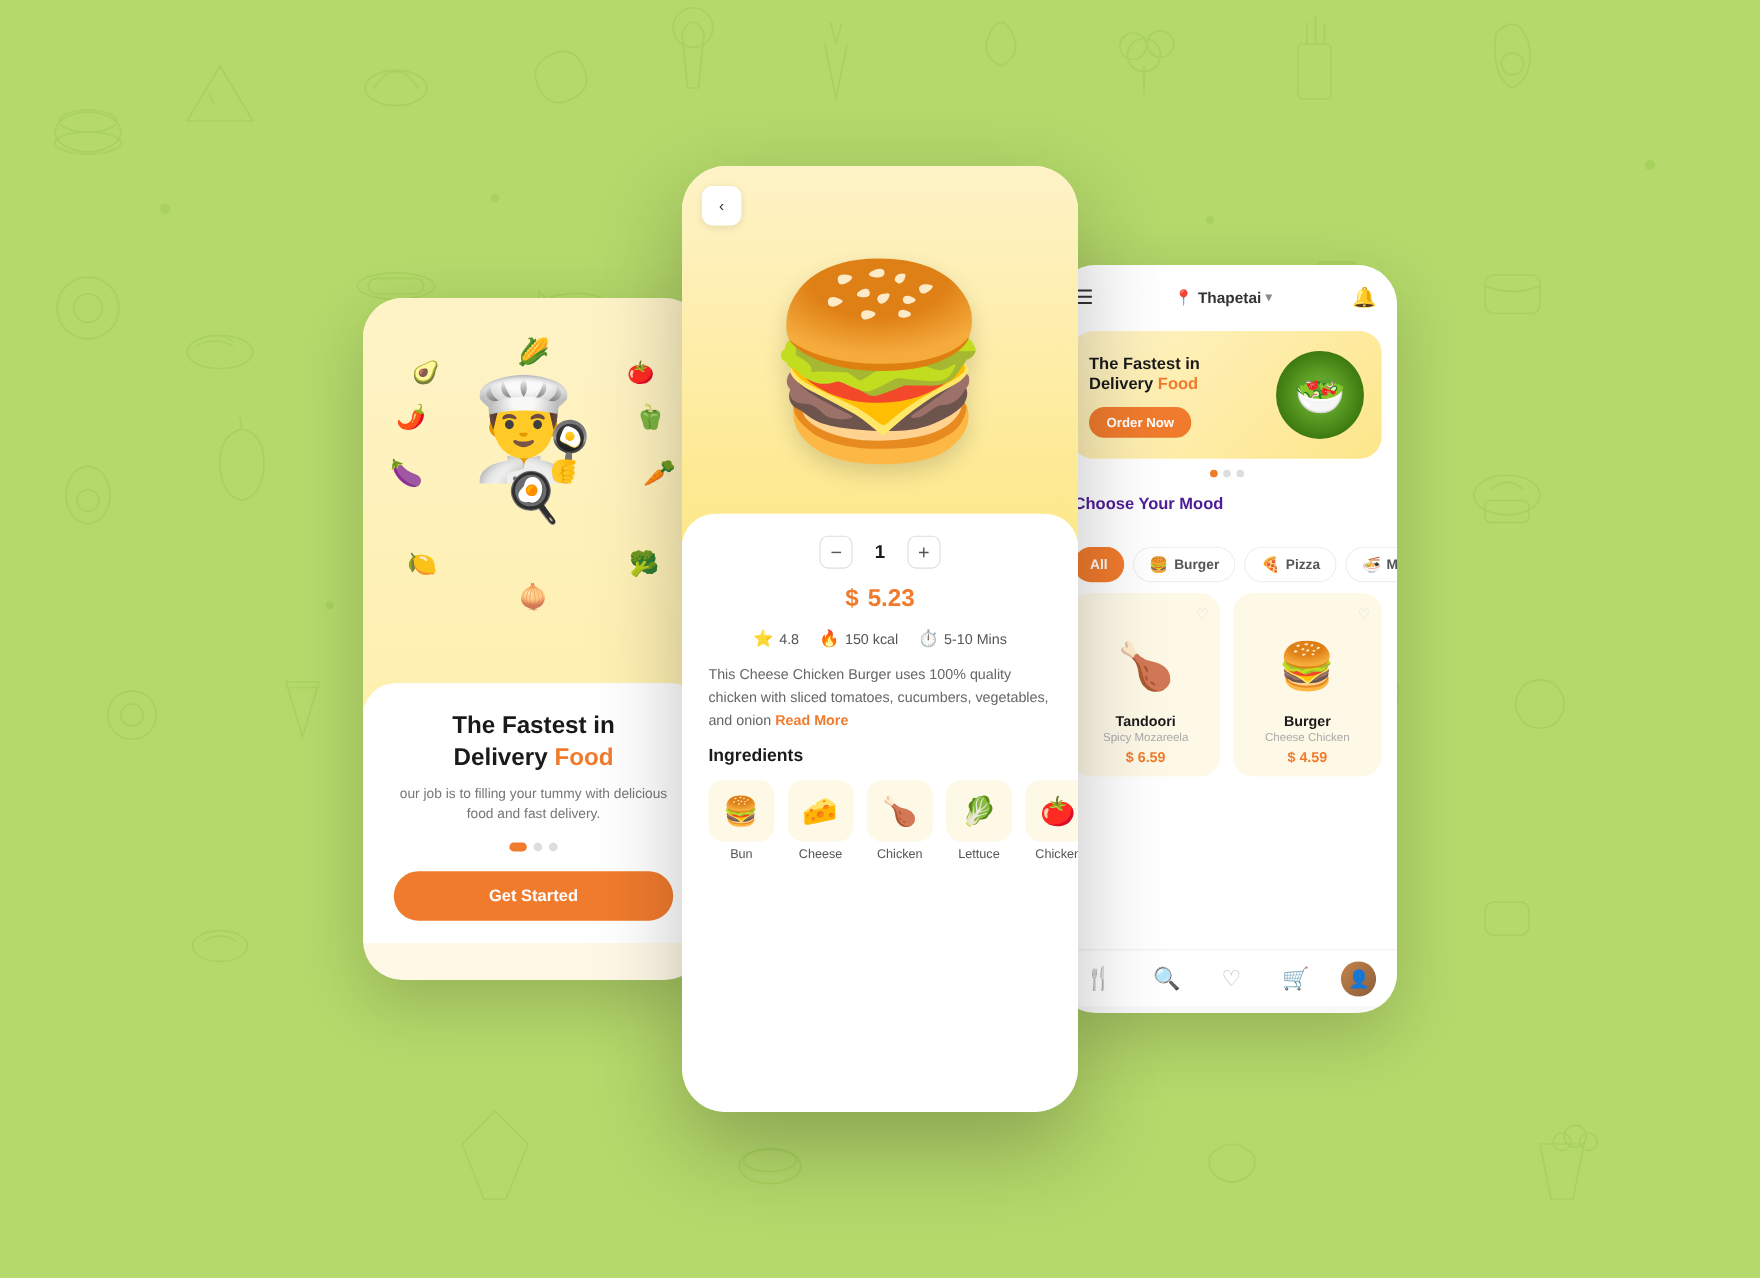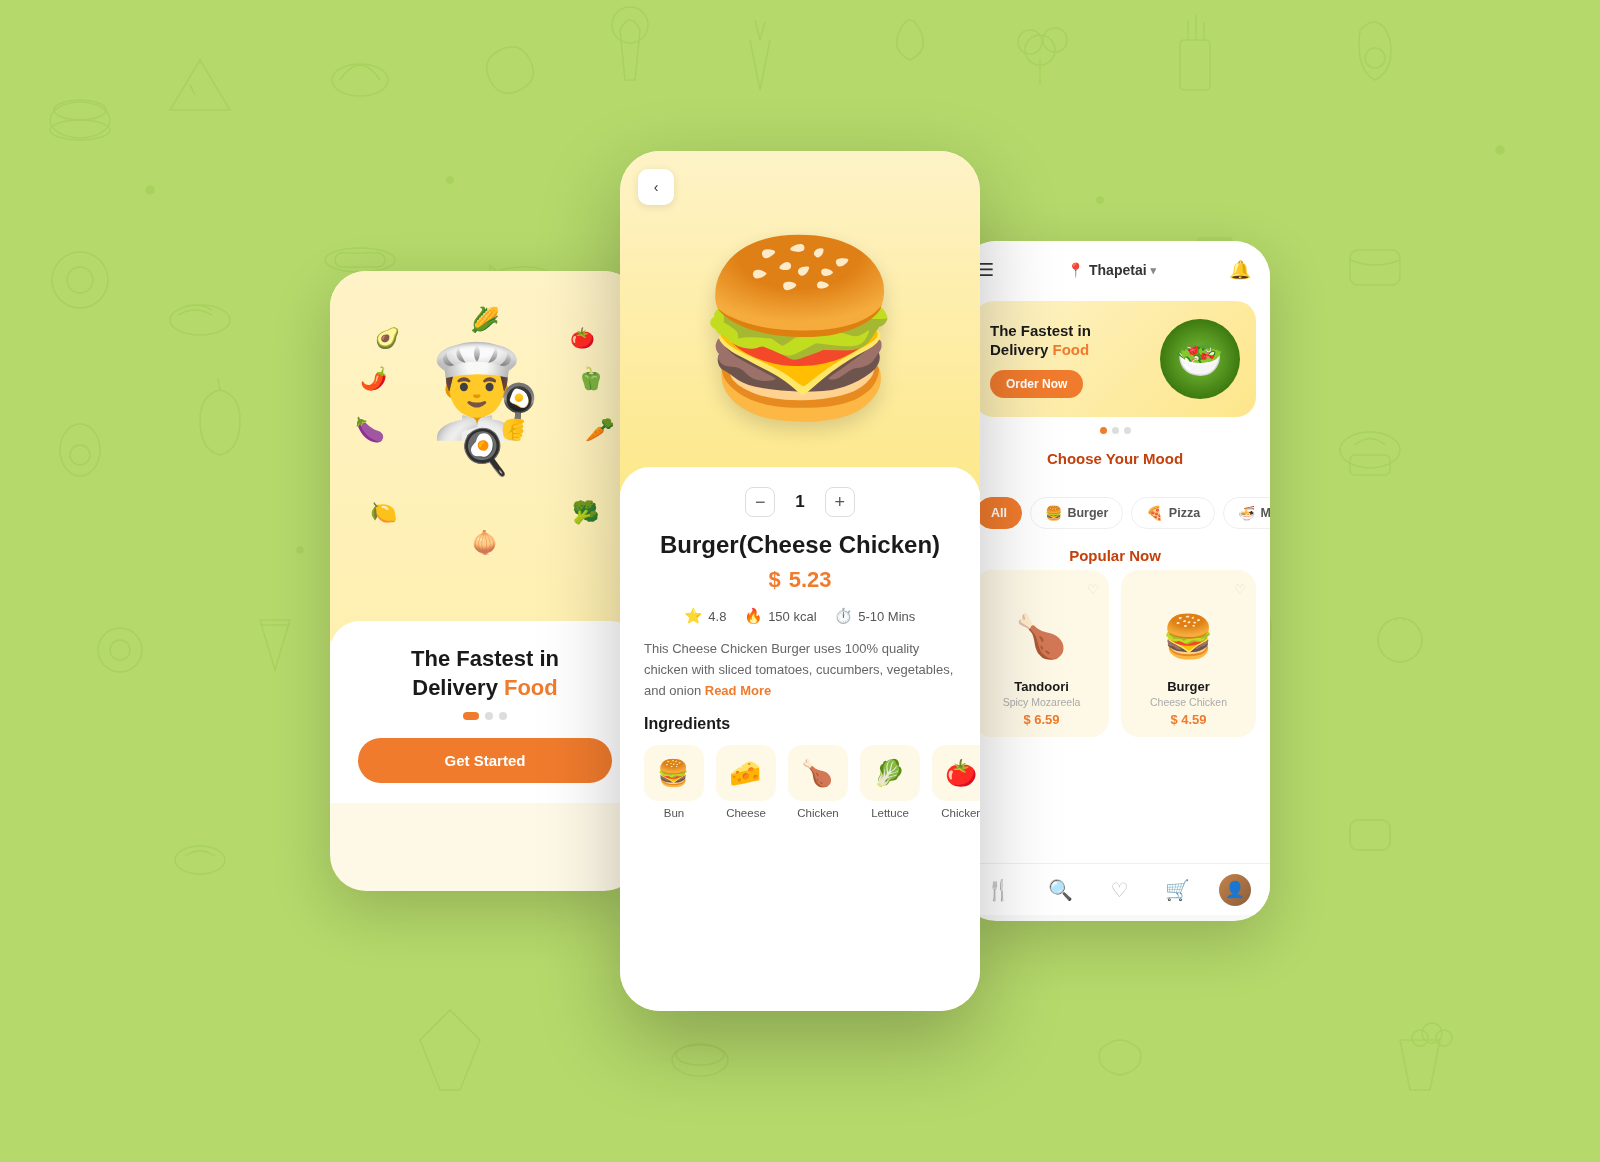--- a/index.html
+++ b/index.html
@@ -332,23 +332,22 @@
       justify-content: center;
       gap: 5px;
       margin: 8px 0;
     }
     .b-dot { width: 7px; height: 7px; border-radius: 50%; background: #ddd; }
     .b-dot.active { background: #f07b2d; }
 
     .section-title {
       font-size: 15px;
       font-weight: 800;
-      color: #c2410c;
+      color: #4c1d95;
       padding: 8px 16px 6px;
-      text-align: center;
     }
     .mood-row {
       display: flex;
       gap: 8px;
       padding: 0 16px 10px;
       overflow-x: auto;
       margin-top: 24px;
     }
     .mood-row::-webkit-scrollbar { display: none; }
     .mood-chip {
@@ -635,20 +634,21 @@
             <div style="font-size:44px;margin-top:-10px;">🍳</div>
           </div>
         </div>
       </div>
     </div>
     <div class="phone-1-bottom">
       <div class="title">
         <span>The Fastest in</span><br>
         <span>Delivery </span><span class="accent">Food</span>
       </div>
+      <p class="subtitle">our job is to filling your tummy with delicious food and fast delivery.</p>
       <div class="dots-row">
         <div class="dot active"></div>
         <div class="dot"></div>
         <div class="dot"></div>
       </div>
       <button class="btn-get-started">Get Started</button>
     </div>
   </div>
 
   <div class="phone-2">
@@ -656,21 +656,20 @@
       <div class="back-btn">‹</div>
 
       <div style="font-size:170px;margin-top:15px;text-shadow:0 8px 20px rgba(0,0,0,0.15);">🍔</div>
     </div>
     <div class="phone-2-content">
       <div class="quantity-row">
         <button class="qty-btn">−</button>
         <span class="qty-val">1</span>
         <button class="qty-btn">+</button>
       </div>
-      <div class="product-name">Burger(Cheese Chicken)</div>
       <div class="product-price">
         <span class="dollar">$</span>
         <span>5.23</span>
       </div>
       <div class="meta-row">
         <div class="meta-item">
           <span class="meta-icon">⭐</span>
           <span>4.8</span>
         </div>
         <div class="meta-item">
@@ -756,21 +755,20 @@
           <div class="mood-chip">
             <span class="mood-chip-icon">🍕</span>
             <span>Pizza</span>
           </div>
           <div class="mood-chip">
             <span class="mood-chip-icon">🍜</span>
             <span>More</span>
           </div>
         </div>
 
-      <div class="section-title">Popular Now</div>
       <div class="popular-grid">
 
       <div class="food-card">
       <div class="food-card-heart">♡</div>
       <div class="food-card-img">🍗</div>
       <div class="food-card-name">Tandoori</div>
       <div class="food-card-sub">Spicy Mozareela</div>
       <div class="food-card-price">$ 6.59</div>
     </div>
           <div class="food-card">

